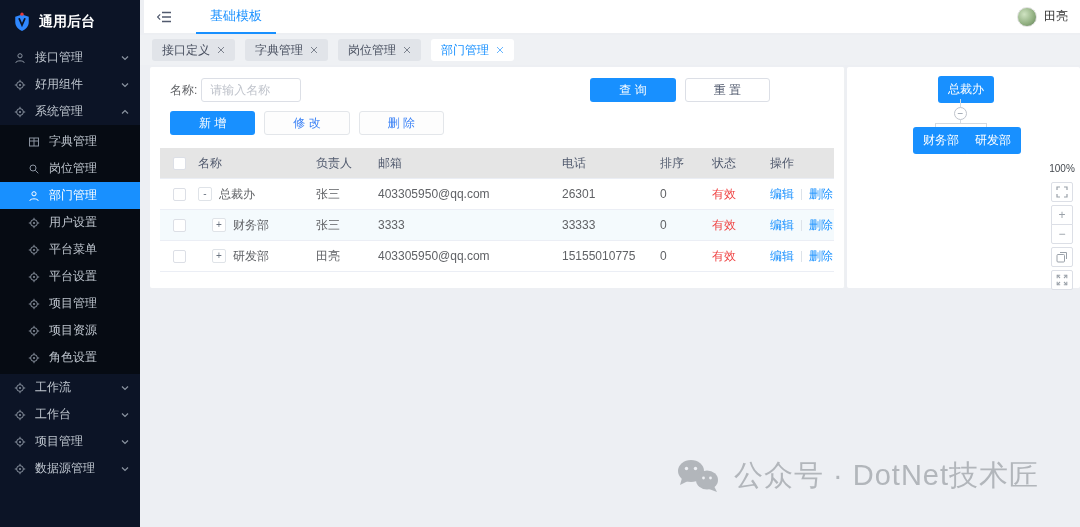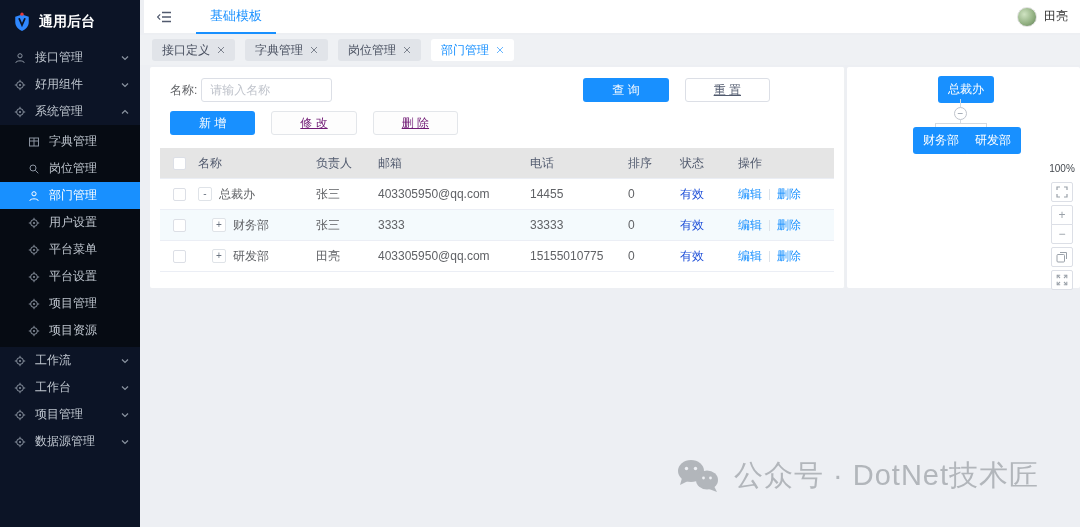--- a/index.html
+++ b/index.html
@@ -33,48 +33,48 @@
   .chip .x { display:flex; opacity:.65; cursor:pointer; }
 
   
   .card { position:absolute; background:#fff; border-radius:2px; }
   .card-table { left:150px; top:67px; width:695px; height:221px; border-right:1px solid #eef0f2; }
   .card-chart { left:847px; top:67px; width:233px; height:221px; }
 
   
   .form-row { display:flex; align-items:center; margin:11px 20px 0 20px; }
   .form-label { font-size:12px; color:#606266; margin-right:4px; }
-  .name-input { width:131px; height:24px; border:1px solid #dcdfe6; border-radius:3px; font-size:12px; padding:0 8px; color:#606266; outline:none; }
+  .name-input { width:100px; height:24px; border:1px solid #dcdfe6; border-radius:3px; font-size:12px; padding:0 8px; color:#606266; outline:none; }
   .name-input::placeholder { color:#c0c4cc; }
   .spacer { flex:1; }
   .btn { height:24px; padding:0 28px; font-size:12px; border-radius:3px; border:1px solid transparent; cursor:pointer; background:#fff; }
   .btn-primary { background:#1890ff; color:#fff; }
   .btn-outline { border-color:#dcdfe6; color:#515a6e; }
-  .btn-disabled { border-color:#e3e6ea; color:#701a75; background:#fdfdfd; cursor:not-allowed; }
-  .btn + .btn { margin-left:16px;text-decoration:underline; }
+  .btn-disabled { border-color:#e3e6ea; color:#3b82f6; background:#fdfdfd; cursor:not-allowed; }
+  .btn + .btn { margin-left:9px; }
   .form-row .btn-last { margin-right:54px; }
   .action-row { display:flex; margin:9px 20px 0 20px; }
 
   
   .dtable { margin:13px 10px 0 10px; font-size:12px; color:#606266; }
   .trow { display:flex; align-items:center; height:31px; border-bottom:1px solid #ebeef5; }
   .thead { background:#e5e5e5; color:#515a6e; }
   .trow.alt { background:#f4fafd; }
   .c-check { width:38px; display:flex; justify-content:center; }
   .c-name { width:118px; display:flex; align-items:center; }
   .c-owner { width:62px; }
   .c-email { width:152px; }
-  .c-phone { width:98px; }
+  .c-phone { width:98px;margin-left:32px; }
   .c-sort  { width:52px; }
   .c-status{ width:58px; }
   .c-act   { flex:1; display:flex; align-items:center; }
   .checkbox { width:13px; height:13px; border:1px solid #dcdfe6; border-radius:2px; background:#fff; cursor:pointer; }
   .expander { width:14px; height:14px; border:1px solid #dfe3e8; border-radius:2px; background:#fff; font-size:10px; line-height:12px; text-align:center; color:#6a7380; margin-right:7px; cursor:pointer; }
   .indent { margin-left:14px; }
-  .status-valid { color:#1d4ed8; }
+  .status-valid { color:#ef4444; }
   .link { color:#1890ff; cursor:pointer; }
   .vdiv { width:1px; height:11px; background:#dde3ea; margin:0 7px; }
 
   
   .org-wrap { position:relative; width:100%; height:100%; }
   .org-node { position:absolute; background:#1890ff; color:#fff; font-size:12px; padding:5px 10px; border-radius:3px; cursor:pointer; white-space:nowrap; }
   .org-line { position:absolute; background:#d5d9de; }
   .org-toggle { position:absolute; width:13px; height:13px; border:1px solid #c0c4cc; border-radius:50%; background:#fff; color:#8a93a0; font-size:10px; line-height:11px; text-align:center; cursor:pointer; z-index:2; }
 
   
@@ -220,20 +220,30 @@
       <div class="menu-item">
         <span class="ico">
             <svg width="12" height="12" viewBox="0 0 12 12">
               <circle cx="6" cy="6" r="3.4" fill="none" stroke="currentColor"></circle>
               <circle cx="6" cy="6" r="1" fill="currentColor"></circle>
               <path d="M6 .8 V2.4 M6 9.6 V11.2 M.8 6 H2.4 M9.6 6 H11.2" stroke="currentColor"></path>
             </svg>
           </span>
         <span class="mi-label">项目资源</span>
       </div>
+      <div class="menu-item">
+        <span class="ico">
+            <svg width="12" height="12" viewBox="0 0 12 12">
+              <circle cx="6" cy="6" r="3.4" fill="none" stroke="currentColor"></circle>
+              <circle cx="6" cy="6" r="1" fill="currentColor"></circle>
+              <path d="M6 .8 V2.4 M6 9.6 V11.2 M.8 6 H2.4 M9.6 6 H11.2" stroke="currentColor"></path>
+            </svg>
+          </span>
+        <span class="mi-label">角色设置</span>
+      </div>
     </div>
 
     <div class="menu-item">
       <span class="ico">
           <svg width="12" height="12" viewBox="0 0 12 12">
             <circle cx="6" cy="6" r="3.4" fill="none" stroke="currentColor"></circle>
             <circle cx="6" cy="6" r="1" fill="currentColor"></circle>
             <path d="M6 .8 V2.4 M6 9.6 V11.2 M.8 6 H2.4 M9.6 6 H11.2" stroke="currentColor"></path>
           </svg>
         </span>
@@ -373,21 +383,21 @@
       <div class="trow">
         <span class="c-check">
             <span class="checkbox"></span>
           </span>
         <span class="c-name">
           <span class="expander">-</span>
           <span>总裁办</span>
         </span>
         <span class="c-owner">张三</span>
         <span class="c-email">403305950@qq.com</span>
-        <span class="c-phone">14455</span>
+        <span class="c-phone">26301</span>
         <span class="c-sort">0</span>
         <span class="c-status status-valid">有效</span>
         <span class="c-act">
           <span class="link">编辑</span>
           <span class="vdiv"></span>
           <span class="link">删除</span>
         </span>
       </div>
 
       <div class="trow alt">

